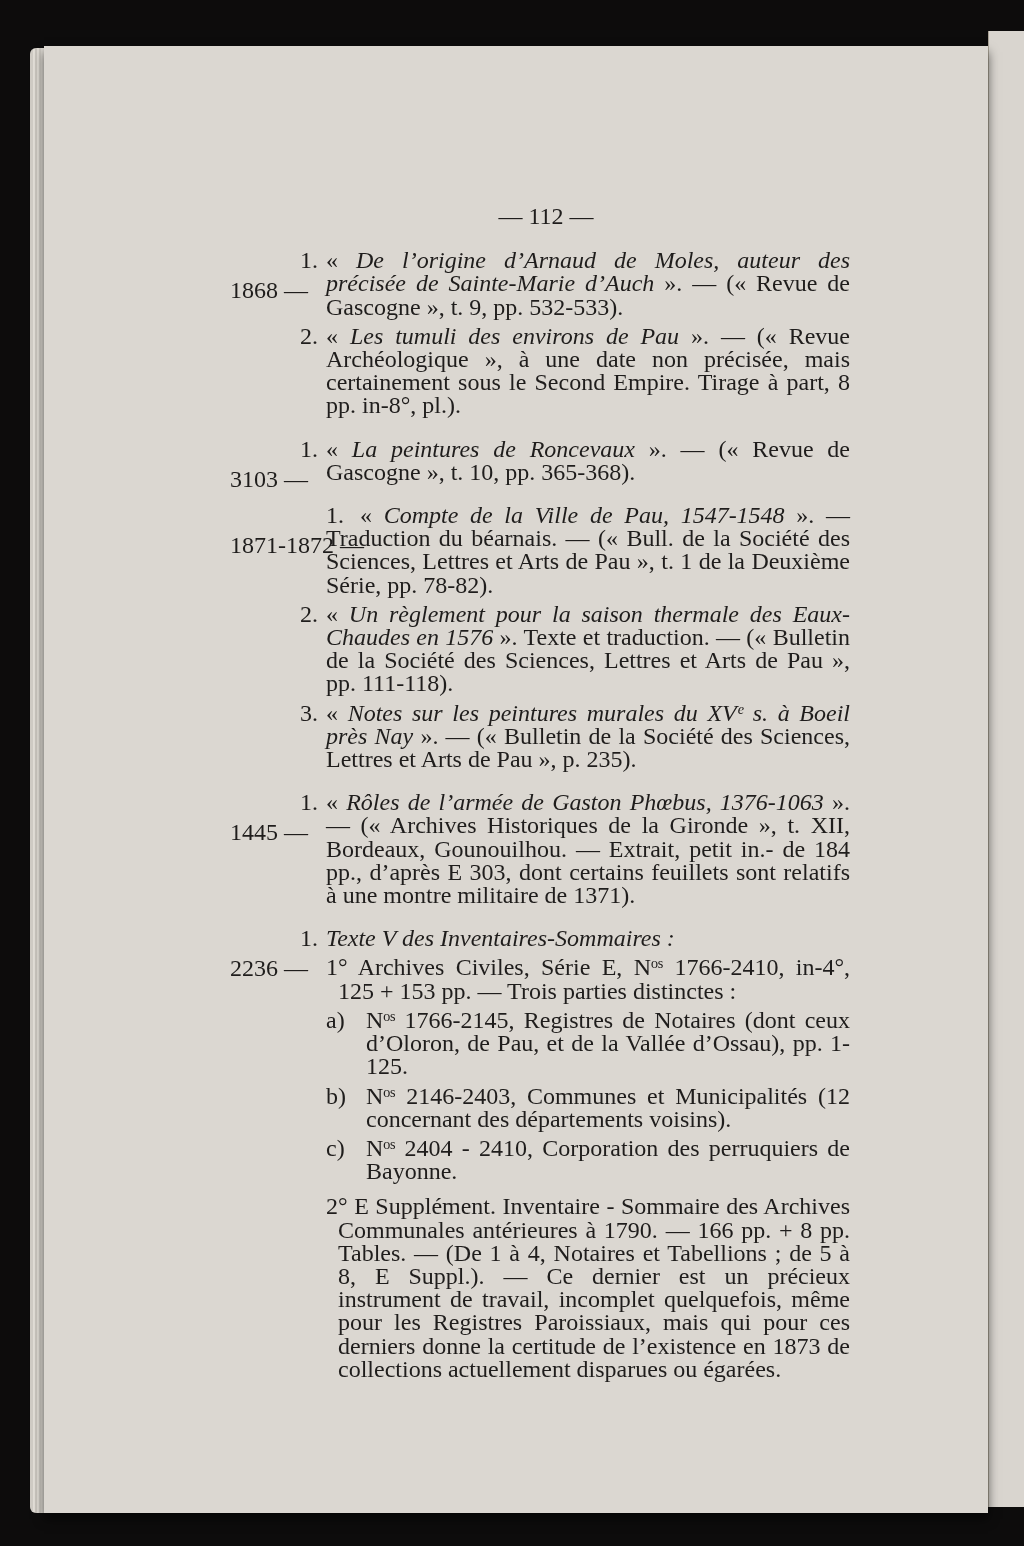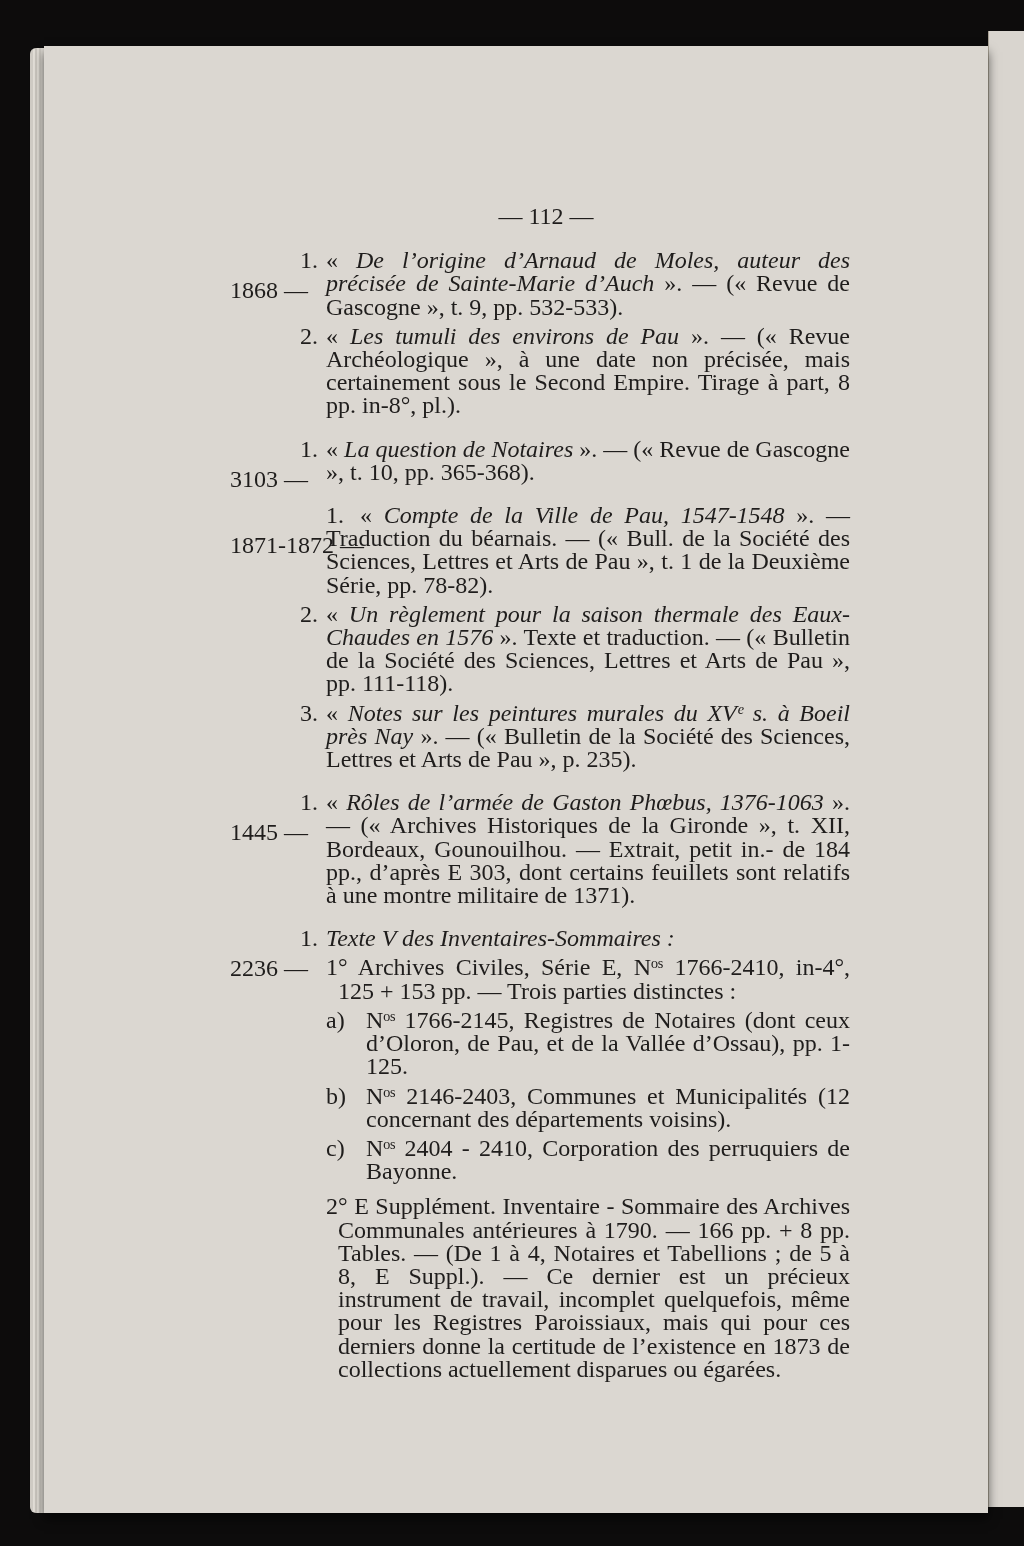--- a/index.html
+++ b/index.html
@@ -57,21 +57,21 @@
     <div class="row">
       <span class="num">2.</span>
       <span>« </span><i>Les tumuli des environs de Pau</i><span> ». — (« Revue Archéologique », à une date non précisée, mais certainement sous le Second Empire. Tirage à part, 8 pp. in-8°, pl.).</span>
     </div>
   </div>
 
   <div class="entry">
     <div class="row">
       <span class="lbl">3103 —</span>
       <span class="num">1.</span>
-      <span>« </span><i>La question de Notaires</i><span> ». — (« Revue de Gascogne », t. 10, pp. 365-368).</span>
+      <span>« </span><i>La peintures de Roncevaux</i><span> ». — (« Revue de Gascogne », t. 10, pp. 365-368).</span>
     </div>
   </div>
 
   <div class="entry">
     <div class="row" style="text-indent:34px;font-family:Liberation Serif, serif;">
       <span class="lbl" style="text-indent:0;">1871-1872 —</span>
       <span class="num" style="left:112px;text-indent:0;">1.</span>
       <span>« </span><i>Compte de la Ville de Pau, 1547-1548</i><span> ». — Traduction du béarnais. — (« Bull. de la Société des Sciences, Lettres et Arts de Pau », t. 1 de la Deuxième Série, pp. 78-82).</span>
     </div>
     <div class="row">

